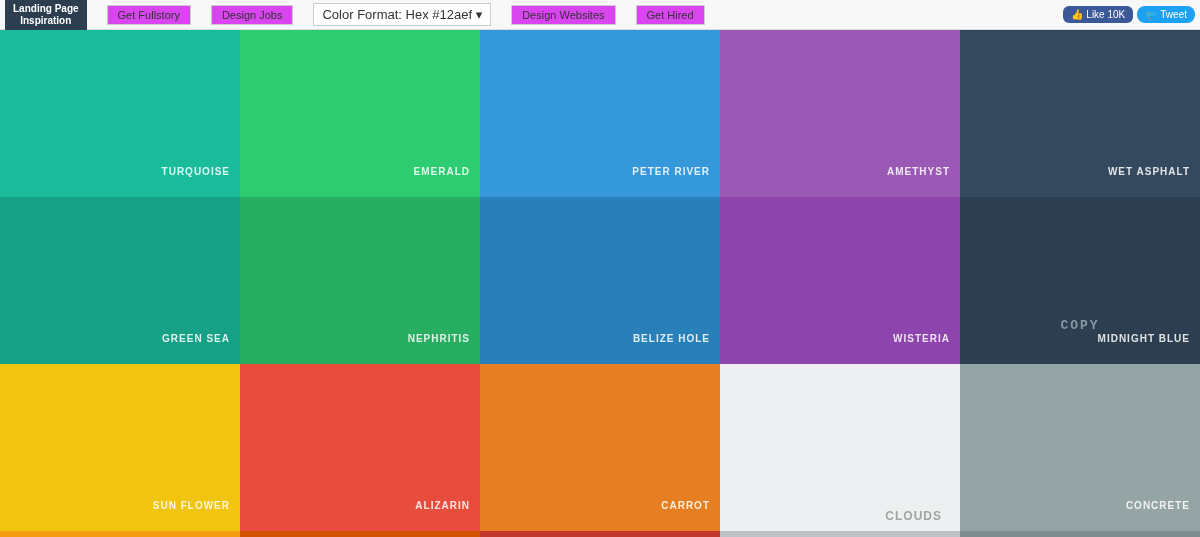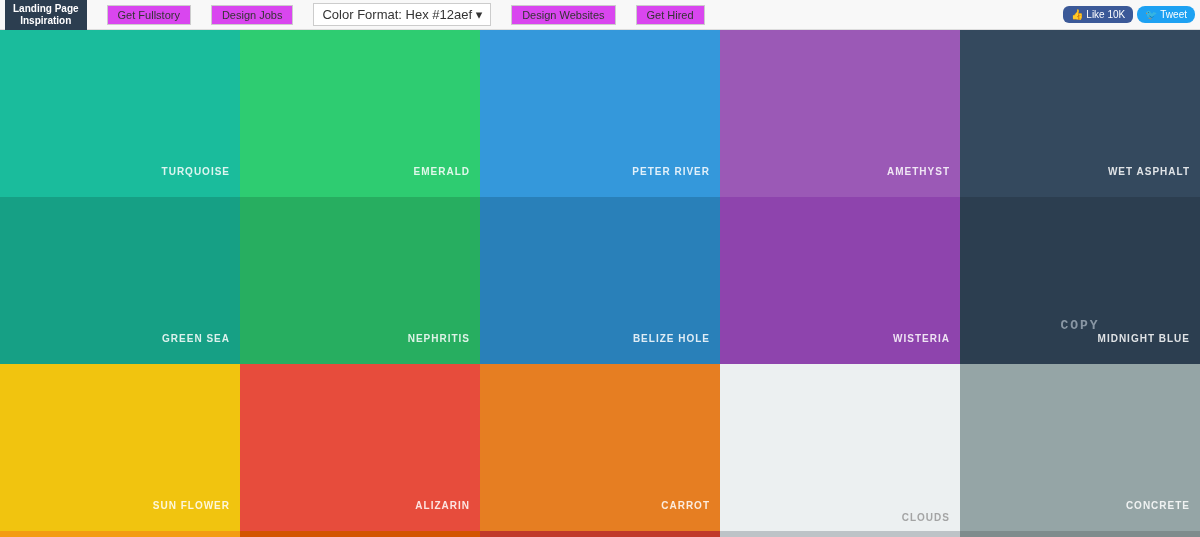--- a/index.html
+++ b/index.html
@@ -87,23 +87,23 @@
       color: rgba(255,255,255,0.85);
       font-size: 10px;
       font-weight: bold;
       letter-spacing: 1px;
       text-transform: uppercase;
       font-family: Arial, sans-serif;
     }
     .color-label-dark {
       position: absolute;
       bottom: 8px;
-      right: 10px;
+      right: 18px;
       color: rgba(150,150,150,0.85);
-      font-size: 10px;
+      font-size: 12px;
       font-weight: bold;
       letter-spacing: 1px;
       text-transform: uppercase;
       font-family: Arial, sans-serif;
     }
     .copy-overlay {
       position: absolute;
       top: 50%;
       left: 50%;
       transform: translate(-50%, -50%);

